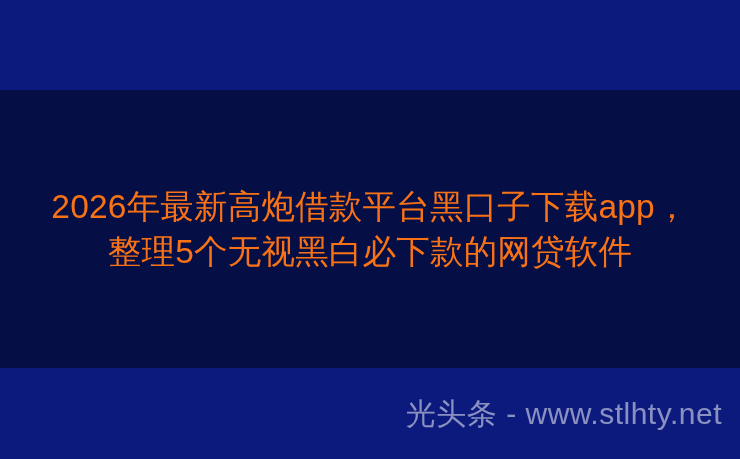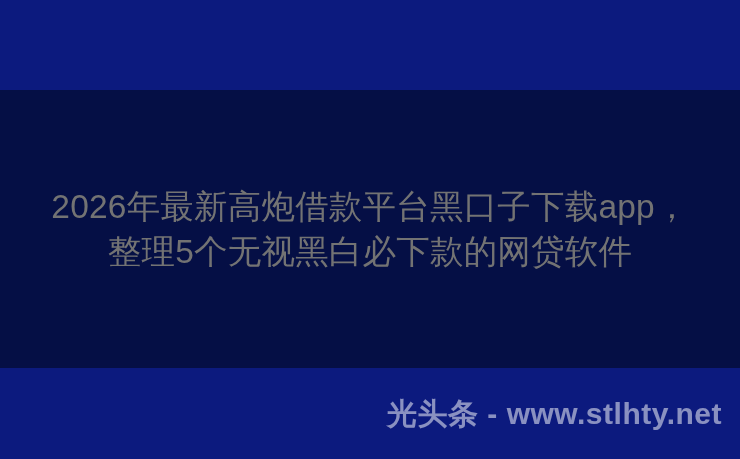--- a/index.html
+++ b/index.html
@@ -48,21 +48,21 @@
     width: 740px;
     height: 278px;
     display: flex;
     align-items: center;
     justify-content: center;
     box-sizing: border-box;
     padding: 0 34px;
   }
 
   .headline {
-    color: #737373;
+    color: #f97316;
     font-size: 33.5px;
     line-height: 45px;
     text-align: center;
     letter-spacing: 0.2px;
     font-weight: 400;
     word-break: break-all;
     margin: 16px;
     width: 100%;
   }
 
@@ -77,21 +77,21 @@
     align-items: center;
     justify-content: flex-end;
     box-sizing: border-box;
     padding-right: 18px;
   }
 
   .watermark-text {
     color: rgba(255, 255, 255, 0.52);
     font-size: 30px;
     line-height: 34px;
-    font-weight: 700;
+    font-weight: 400;
     letter-spacing: 0.5px;
     white-space: nowrap;
   }
 </style>
 </head>
 <body>
 
 <div id="canvas">
 
   <div class="band band-top"></div>

